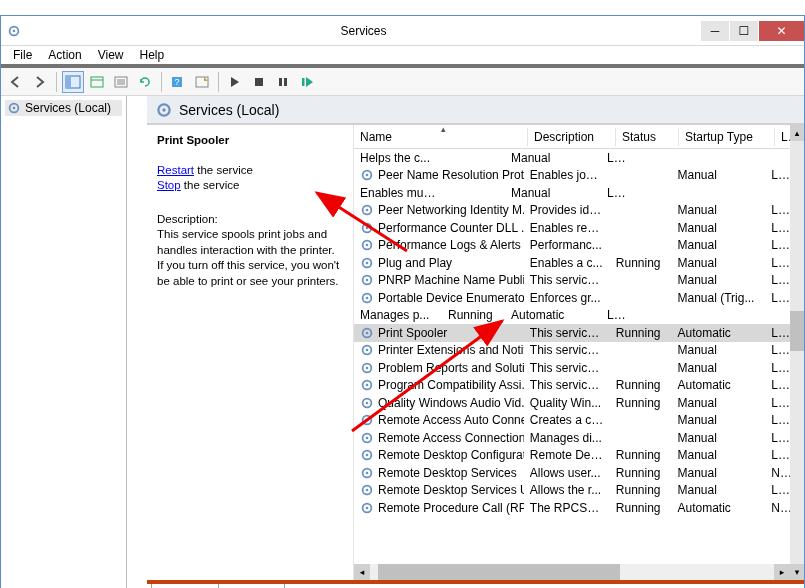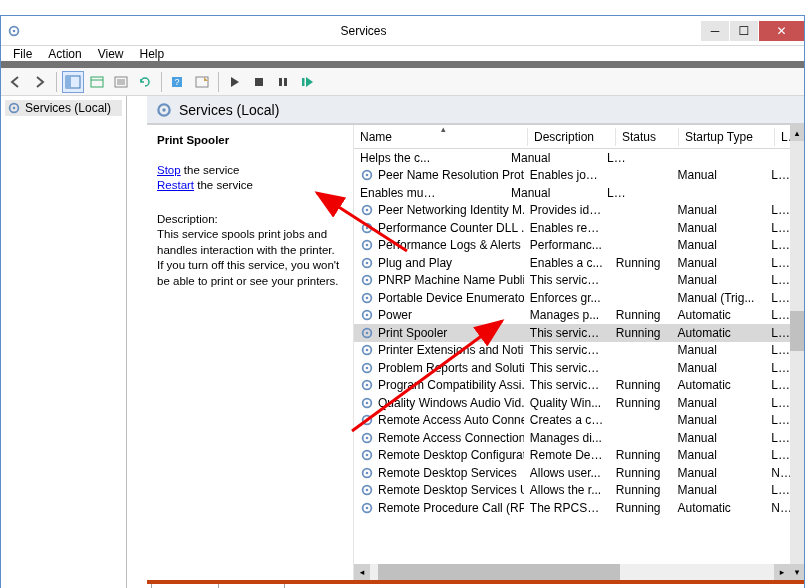--- a/index.html
+++ b/index.html
@@ -4,21 +4,21 @@
 <style>
   * { box-sizing: border-box; }
   body { margin:0; font-family:"Segoe UI",Tahoma,sans-serif; font-size:12px; background:#fff; color:#000; }
   .window { width:805px; height:588px; border:1px solid #5a8ec7; display:flex; flex-direction:column; background:#fff;margin-top:15px; }
   .titlebar { height:30px; background:#fff; display:flex; align-items:center; border-bottom:1px solid #d8d8d8; position:relative; }
   .titlebar .icon { margin:0 6px 0 6px; }
   .titlebar .title { flex:1; text-align:center; font-size:12px; }
   .win-btns { display:flex; }
   .win-btn { width:28px; height:20px; display:flex; align-items:center; justify-content:center; font-size:12px; background:#e5e5e5; margin-left:1px; }
   .win-btn.close { background:#c75050; color:#fff; width:45px; }
-  .menubar { height:22px; display:flex; align-items:center; border-bottom:7px solid #737373; padding:0 4px; }
+  .menubar { height:22px; display:flex; align-items:center; border-bottom:4px solid #737373; padding:0 4px; }
   .menu-item { padding:2px 8px; cursor:default; }
   .toolbar { height:28px; border-bottom:1px solid #d8d8d8; display:flex; align-items:center; padding:0 4px; gap:2px; background:#f7f7f7; }
   .tb-btn { width:22px; height:22px; display:flex; align-items:center; justify-content:center; border:1px solid transparent; }
   .tb-sep { width:1px; height:20px; background:#c0c0c0; margin:0 3px; }
   .body-area { flex:1; display:flex; overflow:hidden;gap:20px; }
   .left-pane { width:126px; border-right:1px solid #bcbcbc; background:#fff; padding:4px; }
   .tree-item { display:flex; align-items:center; gap:4px; padding:1px 2px; background:#e8e8e8; }
   .right-pane { flex:1; display:flex; flex-direction:column; overflow:hidden; position:relative; }
   .right-header { background:#eaeef3; height:28px; display:flex; align-items:center; padding:0 8px; gap:6px; border-bottom:1px solid #d0d0d0; font-size:14px; }
   .right-body { flex:1; display:flex; overflow:hidden; border-top:1px solid #d0d0d0; }
@@ -172,24 +172,24 @@
             <circle cx="8" cy="8" r="5" fill="none" stroke="#6a90c0" stroke-width="2"></circle>
             <circle cx="8" cy="8" r="1.5" fill="#6a90c0"></circle>
           </svg>
         <span>Services (Local)</span>
       </div>
 
       <div class="right-body">
         <div class="detail-pane">
           <div class="detail-title">Print Spooler</div>
           <div>
-            <span class="link">Stop</span><span> the service</span>
+            <span class="link">Restart</span><span> the service</span>
           </div>
           <div>
-            <span class="link">Restart</span><span> the service</span>
+            <span class="link">Stop</span><span> the service</span>
           </div>
           <div class="desc-label">Description:</div>
           <div>This service spools print jobs and handles interaction with the printer. If you turn off this service, you won't be able to print or see your printers.</div>
         </div>
 
         <div class="list-pane">
           <div style="position:relative">
             <div class="list-headers">
               <span class="sort-arrow">▴</span>
               <div class="col c-name">
@@ -299,27 +299,20 @@
                     <circle cx="8" cy="8" r="1.5" fill="#6a90c0"></circle>
                   </svg>
                   <span>Portable Device Enumerator...</span>
                 </div>
                 <div class="col c-desc">Enforces gr...</div>
                 <div class="col c-status"></div>
                 <div class="col c-startup">Manual (Trig...</div>
                 <div class="col c-logon">Loc</div>
               </div>
               <div class="row">
-                <div class="col c-name">
-                  <svg class="gear-icon" viewBox="0 0 16 16">
-                    <circle cx="8" cy="8" r="5" fill="none" stroke="#6a90c0" stroke-width="2"></circle>
-                    <circle cx="8" cy="8" r="1.5" fill="#6a90c0"></circle>
-                  </svg>
-                  <span>Power</span>
-                </div>
                 <div class="col c-desc">Manages p...</div>
                 <div class="col c-status">Running</div>
                 <div class="col c-startup">Automatic</div>
                 <div class="col c-logon">Loc</div>
               </div>
               <div class="row selected">
                 <div class="col c-name">
                   <svg class="gear-icon" viewBox="0 0 16 16">
                     <circle cx="8" cy="8" r="5" fill="none" stroke="#6a90c0" stroke-width="2"></circle>
                     <circle cx="8" cy="8" r="1.5" fill="#6a90c0"></circle>

